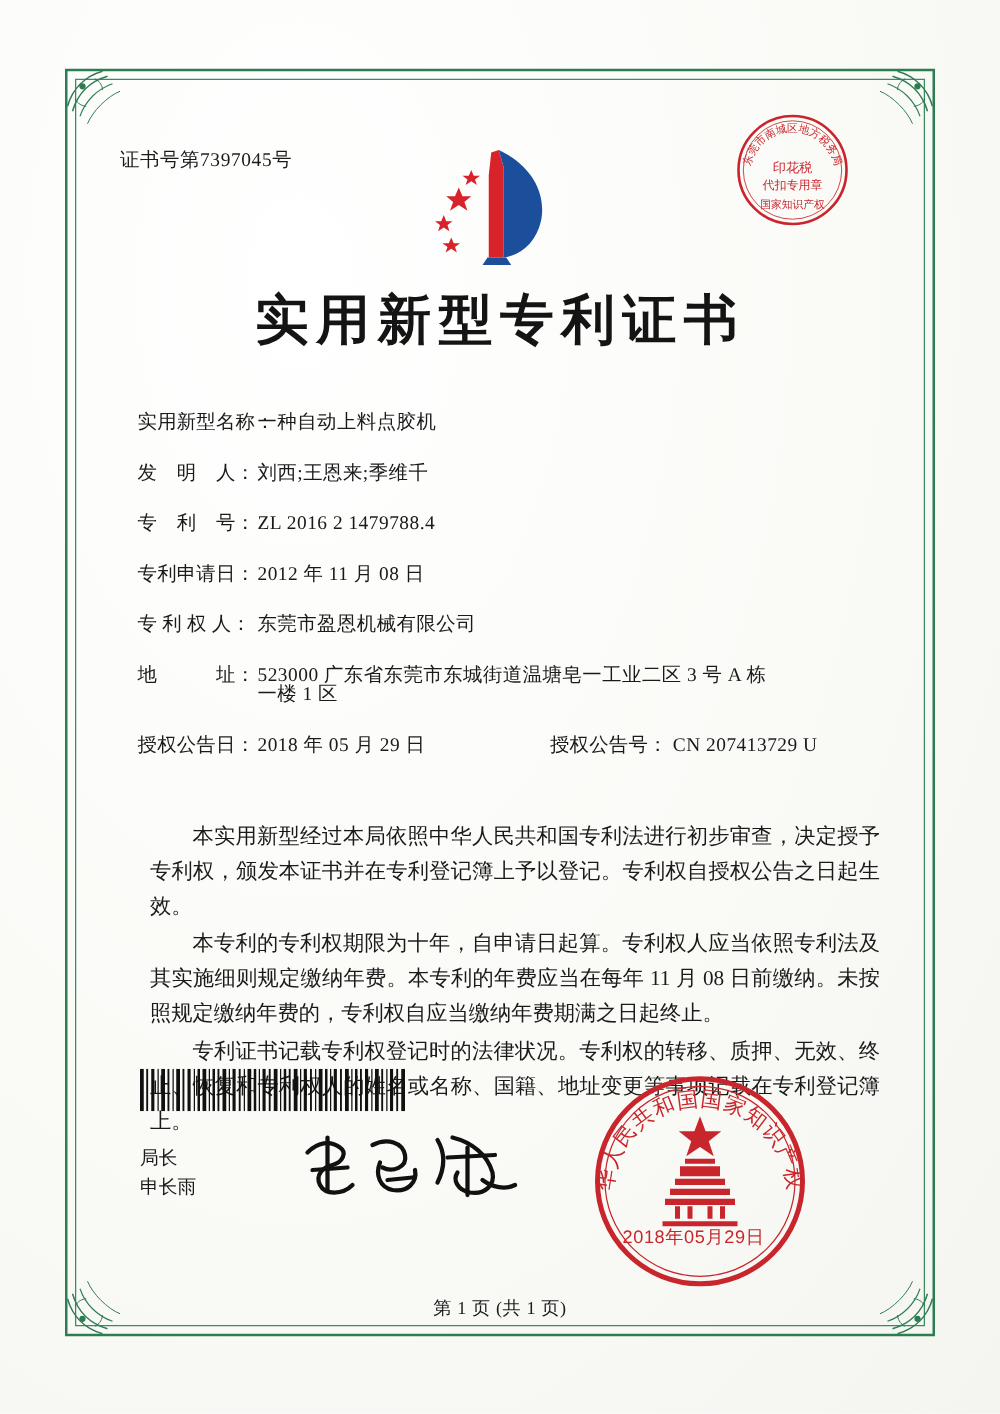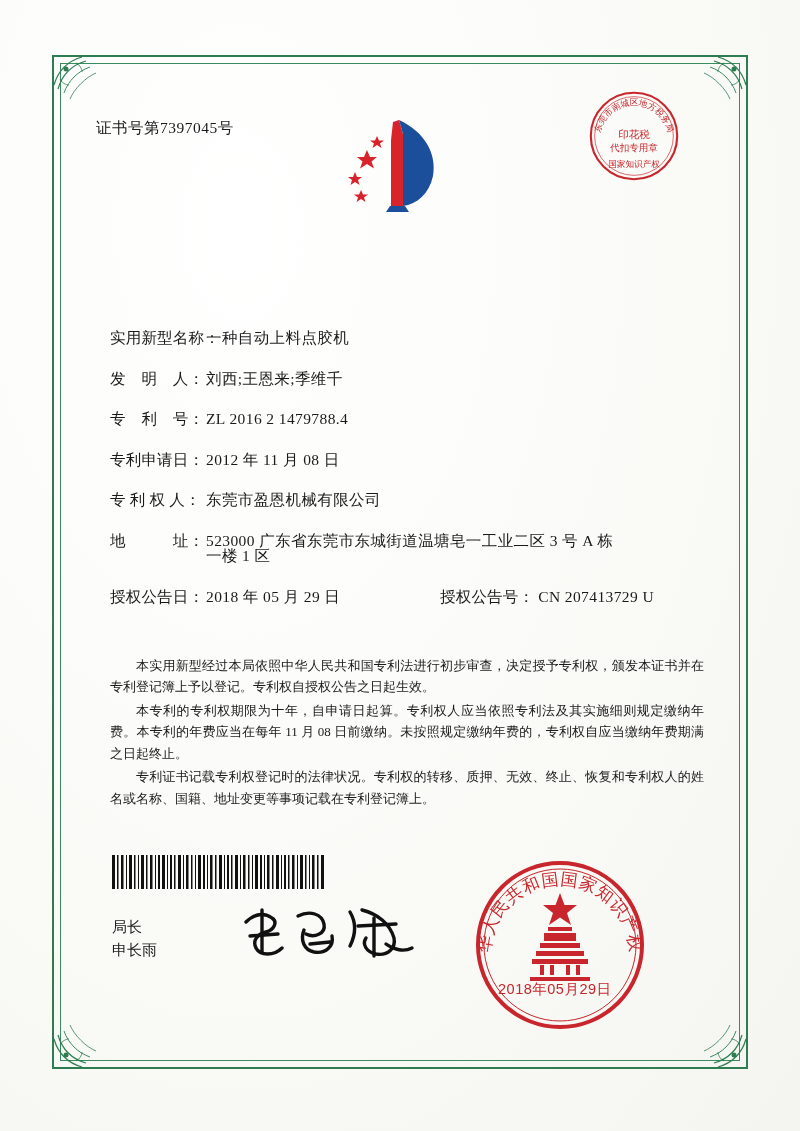--- a/index.html
+++ b/index.html
@@ -79,22 +79,22 @@
   }
   .val{flex:1;letter-spacing:.4px;}
   .val .second-line{display:block;}
   .row.pub{margin-bottom:14px;}
   .pub-left{width:330px;display:flex;}
   .pub-right{display:flex;}
   .pub-right .lbl{width:auto;margin-right:4px;}
 
   
   .paras{
-    position:absolute;left:110px;right:96px;top:655px;
-    font-size:13px;line-height:1.65;text-align:justify;
+    position:absolute;left:120px;right:96px;top:655px;
+    font-size:17px;line-height:1.65;text-align:justify;
   }
   .paras p{margin:0 0 2px 0;text-indent:2em;}
 
   
   .barcode{
     position:absolute;left:112px;top:855px;width:215px;height:34px;
   }
   .barcode svg{width:100%;height:100%;display:block;}
 
   
@@ -200,20 +200,21 @@
       <path id="arcTop" d="M 14 54 A 36 36 0 0 1 86 54" fill="none"></path>
       <text font-size="9" fill="#c8262c" font-family="DejaVu Serif, serif">
         <textPath href="#arcTop" startOffset="50%" text-anchor="middle">东莞市南城区地方税务局</textPath>
       </text>
       <text x="50" y="52" font-size="11" fill="#c8262c" text-anchor="middle" font-family="DejaVu Serif, serif">印花税</text>
       <text x="50" y="66" font-size="10" fill="#c8262c" text-anchor="middle" font-family="DejaVu Serif, serif">代扣专用章</text>
       <text x="50" y="82" font-size="9" fill="#c8262c" text-anchor="middle" font-family="DejaVu Serif, serif">国家知识产权</text>
     </svg>
   </div>
 
+  <div class="title">实用新型专利证书</div>
 
   <div class="fields">
     <div class="row">
       <div class="lbl">实用新型名称：</div>
       <div class="val">一种自动上料点胶机</div>
     </div>
     <div class="row">
       <div class="lbl">发　明　人：</div>
       <div class="val">刘西;王恩来;季维千</div>
     </div>
@@ -353,14 +354,15 @@
         <rect x="70" y="110" width="4" height="10"></rect>
         <rect x="80" y="110" width="4" height="10"></rect>
         <rect x="96" y="110" width="4" height="10"></rect>
         <rect x="106" y="110" width="4" height="10"></rect>
         <rect x="60" y="122" width="60" height="4"></rect>
       </g>
     </svg>
   </div>
   <div class="seal-date">2018年05月29日</div>
 
+  <div class="page-no">第 1 页 (共 1 页)</div>
 
 </div>
 
 </body></html>

